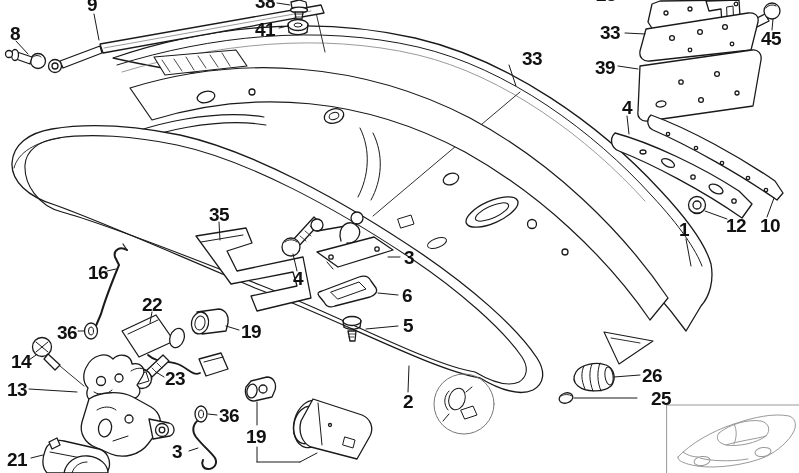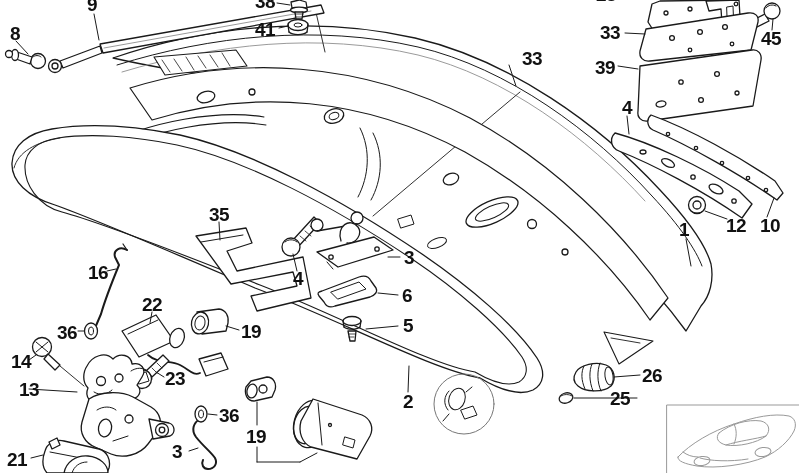--- a/index.html
+++ b/index.html
@@ -331,25 +331,25 @@
       <div class="part-label" style="left: 684px; top: 229px;">1</div>
       <div class="part-label" style="left: 219px; top: 214px;">35</div>
       <div class="part-label" style="left: 298px; top: 278px;">4</div>
       <div class="part-label" style="left: 409px; top: 257px;">3</div>
       <div class="part-label" style="left: 407px; top: 295px;">6</div>
       <div class="part-label" style="left: 408px; top: 325px;">5</div>
       <div class="part-label" style="left: 98px; top: 272px;">16</div>
       <div class="part-label" style="left: 67px; top: 332px;">36</div>
       <div class="part-label" style="left: 152px; top: 304px;">22</div>
       <div class="part-label" style="left: 21px; top: 361px;">14</div>
-      <div class="part-label" style="left: 17px; top: 389px; margin-left: 12px;">13</div>
+      <div class="part-label" style="left: 17px; top: 389px;">13</div>
       <div class="part-label" style="left: 175px; top: 378px;">23</div>
       <div class="part-label" style="left: 251px; top: 331px;">19</div>
       <div class="part-label" style="left: 229px; top: 415px;">36</div>
       <div class="part-label" style="left: 177px; top: 451px;">3</div>
       <div class="part-label" style="left: 256px; top: 436px;">19</div>
       <div class="part-label" style="left: 17px; top: 459px; text-align: center;">21</div>
       <div class="part-label" style="left: 408px; top: 401px;">2</div>
       <div class="part-label" style="left: 652px; top: 375px;">26</div>
-      <div class="part-label" style="left: 620px; top: 398px;">25</div>
+      <div class="part-label" style="left: 661px; top: 398px;">25</div>
     </div>
 
 </div>
 
 </body></html>

